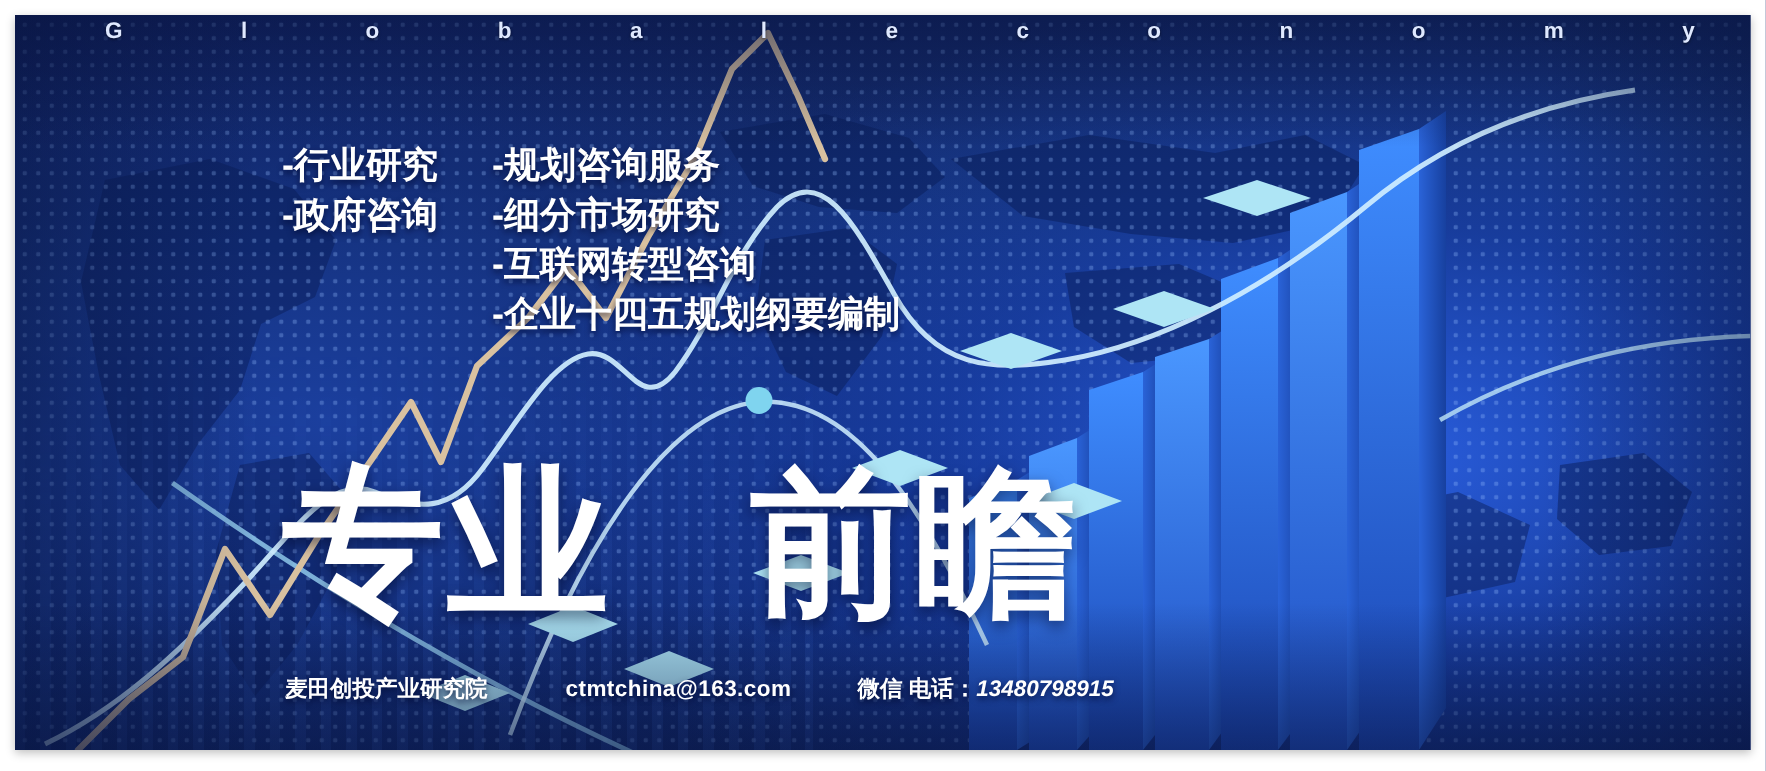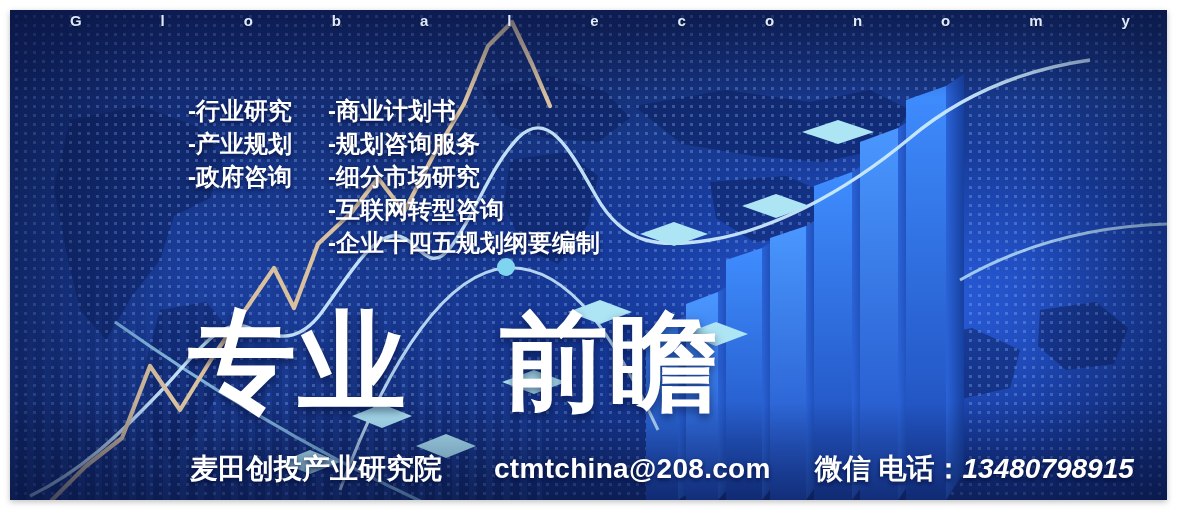--- a/index.html
+++ b/index.html
@@ -106,21 +106,21 @@
   }
   .hl-gap{width:46px;display:inline-block;}
 
   #footer{
     position:absolute; left:180px; top:440px;
     display:flex; align-items:center;
     white-space:nowrap;
     color:#ffffff;
   }
   .ft-item{
-    font-size:28px;
+    font-size:15px;
     font-weight:700;
     text-shadow:0 2px 4px rgba(0,10,50,0.8);
   }
   #ft-gap1{width:52px;display:inline-block;}
   #ft-gap2{width:44px;display:inline-block;}
   .ft-email{font-weight:600;letter-spacing:0.3px;}
   .ft-phone{font-weight:600;font-style:italic;}
 </style>
 </head>
 <body>
@@ -238,41 +238,39 @@
     <span>o</span>
     <span>n</span>
     <span>o</span>
     <span>m</span>
     <span>y</span>
   </div>
 
   <div id="service-lists">
     <div class="svc-col">
       <div class="svc-item">-行业研究</div>
-      <div class="svc-item">-产业规划</div>
       <div class="svc-item">-政府咨询</div>
     </div>
     <div class="svc-col">
-      <div class="svc-item">-商业计划书</div>
       <div class="svc-item">-规划咨询服务</div>
       <div class="svc-item">-细分市场研究</div>
       <div class="svc-item">-互联网转型咨询</div>
       <div class="svc-item">-企业十四五规划纲要编制</div>
     </div>
   </div>
 
   <div id="headline">
     <span class="hl-word">专业</span>
     <span class="hl-gap"></span>
     <span class="hl-gap"></span>
     <span class="hl-word">前瞻</span>
   </div>
 
   <div id="footer">
     <span class="ft-item">麦田创投产业研究院</span>
     <span id="ft-gap1"></span>
-    <span class="ft-item ft-email">ctmtchina@208.com</span>
+    <span class="ft-item ft-email">ctmtchina@163.com</span>
     <span id="ft-gap2"></span>
     <span class="ft-item">微信 电话：</span>
     <span class="ft-item ft-phone">13480798915</span>
   </div>
 
 </div>
 
 </body></html>

